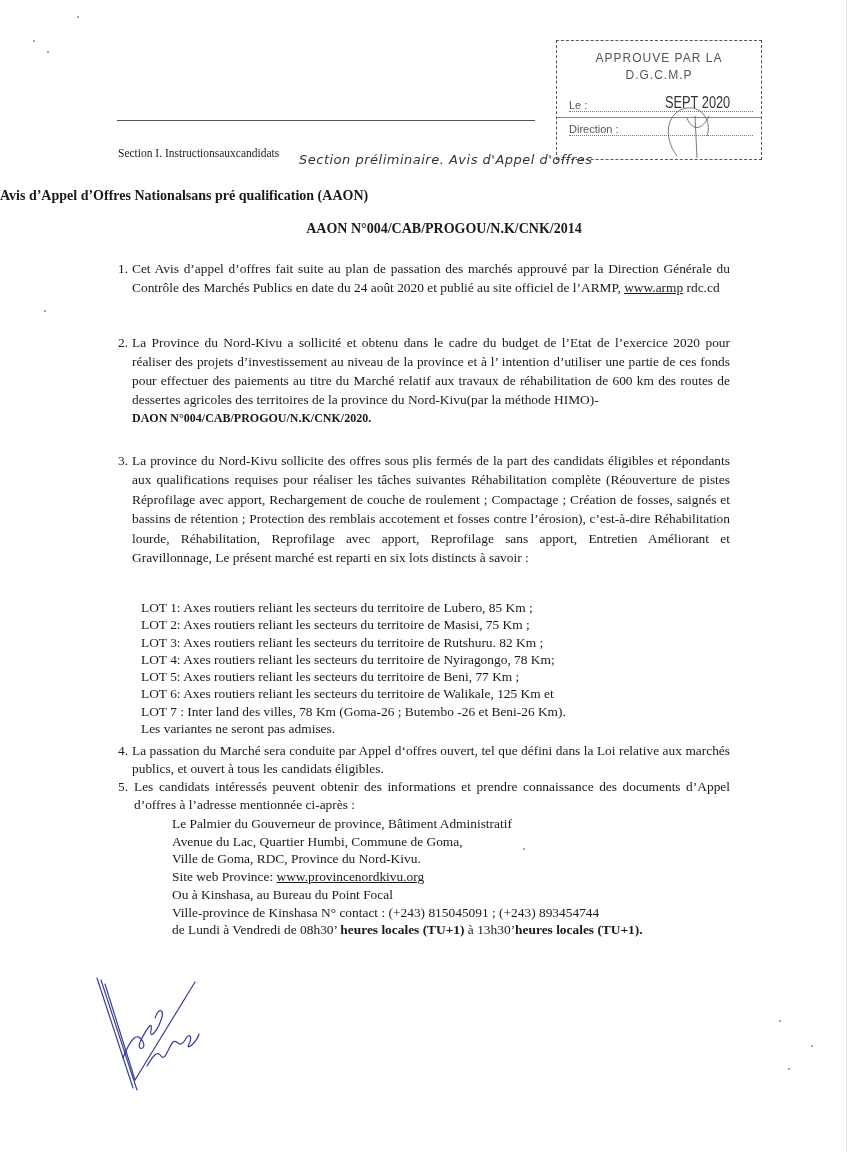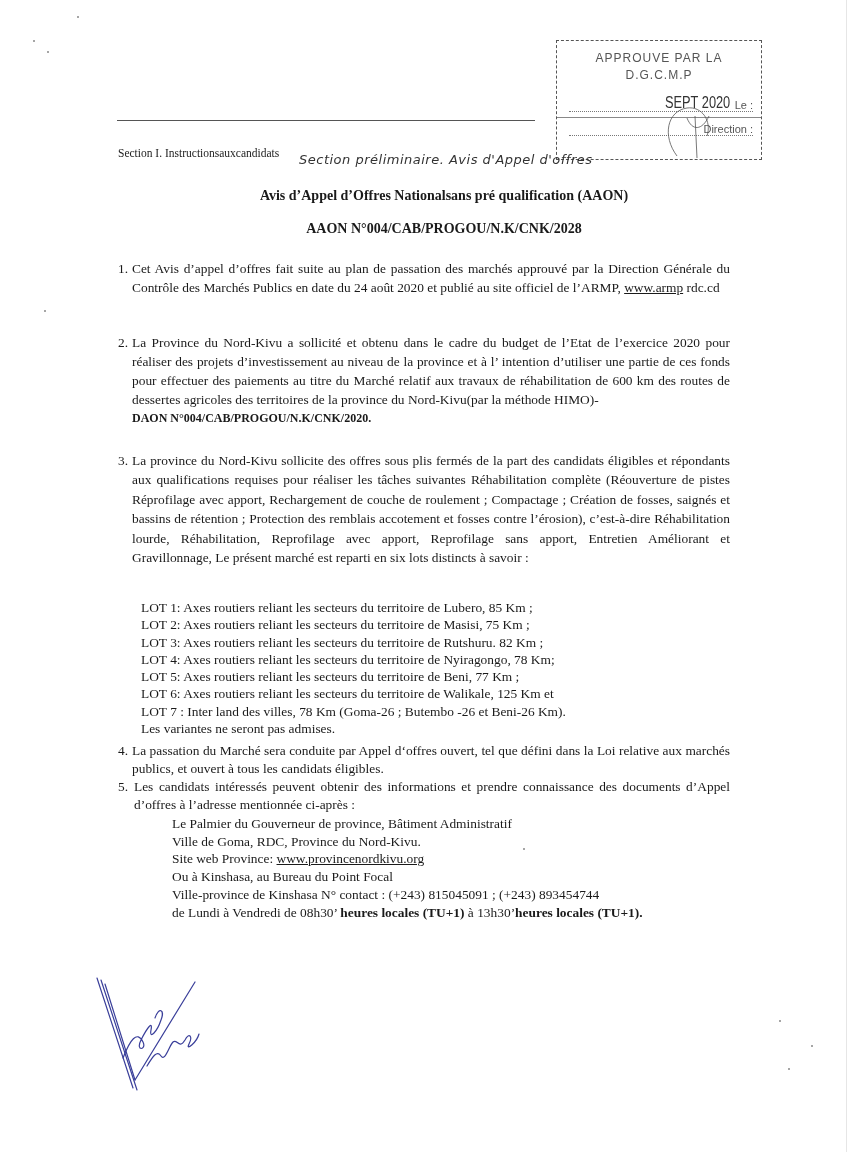--- a/index.html
+++ b/index.html
@@ -8,29 +8,29 @@
   .abs { position: absolute; }
   .header-line { left: 117px; top: 120px; width: 418px; height: 0; border-top: 1px solid #555; }
   .section-header { left: 118px; top: 104px; font-size: 11.5px; color: #222; margin-top: 43px; }
   .stamp { left: 556px; top: 40px; width: 206px; height: 120px;
            border: 1.5px dashed #555; box-sizing: border-box; }
   .stamp-title { position: absolute; left: 0; right: 0; text-align: center;
                  font-family: "Liberation Sans", sans-serif; font-size: 12px; color: #555; letter-spacing: 1px; }
   .stamp-t1 { top: 10px; }
   .stamp-t2 { top: 27px; }
   .stamp-row { position: absolute; left: 12px; right: 8px; font-family: "Liberation Sans", sans-serif;
-               font-size: 11px; color: #555; border-bottom: 1px dotted #777; text-align: right; }
+               font-size: 11px; color: #555; border-bottom: 1px dotted #777; }
   .stamp-row1 { top: 58px; }
   .stamp-row2 { top: 82px; }
   .stamp-date { position: absolute; left: 108px; top: 53px; font-family: "Liberation Sans", sans-serif;
                 font-size: 16px; color: #333; transform: scaleX(0.8); transform-origin: left; }
   .stamp-sep { position: absolute; left: 0; right: 0; top: 76px; border-top: 1px solid #888; }
   .prelim { left: 268px; top: 152px; font-family: "DejaVu Sans", sans-serif; font-style: italic;
             font-size: 13px; color: #333; letter-spacing: 0.5px; margin-left: 31px; }
-  .title1 { left: 0; width: 850px; top: 188px; text-align: center; font-weight: bold; font-size: 14px; padding-left: 38px; box-sizing: border-box; }
+  .title1 { left: 0; width: 850px; top: 188px; font-weight: bold; font-size: 14px; box-sizing: border-box; }
   .title2 { left: 0; width: 850px; top: 221px; text-align: center; font-weight: bold; font-size: 14px; padding-left: 38px; box-sizing: border-box; }
   .item { left: 118px; width: 612px; font-size: 13.4px; line-height: 19px; }
   .num { position: absolute; left: 0; top: 0; }
   .body { margin-left: 14px; text-align: justify; }
   .b { font-weight: bold; }
   .u { text-decoration: underline; }
   .lots { left: 141px; top: 599px; font-size: 13.4px; line-height: 17.3px; }
   .contact { left: 172px; top: 815px; font-size: 13.4px; line-height: 17.7px; }
   .sig { left: 95px; top: 970px; width: 140px; height: 130px; }
   .speck { position: absolute; width: 2px; height: 2px; background: #888; border-radius: 1px; }
@@ -68,21 +68,21 @@
   </div>
   <svg style="position:absolute;left:100px;top:55px;" width="90" height="70">
     <path d="M20 60 C 5 40, 10 15, 30 12 C 45 10, 55 25, 50 40" fill="none" stroke="#555" stroke-width="0.8"></path>
     <path d="M38 20 L 40 62" fill="none" stroke="#555" stroke-width="0.8"></path>
     <path d="M30 22 C 35 35, 45 35, 52 20" fill="none" stroke="#555" stroke-width="0.8"></path>
   </svg>
 </div>
 
 <div class="abs prelim">Section préliminaire. Avis d'Appel d'offres</div>
 <div class="abs title1 b">Avis d’Appel d’Offres Nationalsans pré qualification (AAON)</div>
-<div class="abs title2 b">AAON N°004/CAB/PROGOU/N.K/CNK/2028</div>
+<div class="abs title2 b">AAON N°004/CAB/PROGOU/N.K/CNK/2014</div>
 
 <div class="abs item" style="top:259px;">
   <span class="num">1.</span>
   <div class="body">
     <span>Cet Avis d’appel d’offres fait suite au plan de passation des marchés  approuvé par la Direction Générale  du Contrôle des  Marchés Publics en date du 24 août 2020 et publié au site officiel de l’ARMP, </span><span class="u">www.armp</span><span> rdc.cd</span>
   </div>
 </div>
 
 <div class="abs item" style="top:333px;">
   <span class="num">2.</span>
@@ -119,20 +119,21 @@
 
 <div class="abs item" style="top:778px;line-height:18px;">
   <span class="num">5.</span>
   <div class="body" style="margin-left:16px;">
     <span>Les candidats intéressés peuvent obtenir des informations et prendre connaissance des documents d’Appel d’offres à l’adresse mentionnée ci-après :</span>
   </div>
 </div>
 
 <div class="abs contact">
   <div>Le Palmier du Gouverneur de province, Bâtiment Administratif</div>
+  <div>Avenue du Lac, Quartier Humbi, Commune de Goma,</div>
   <div>Ville de Goma, RDC, Province du Nord-Kivu.</div>
   <div>
     <span>Site web Province: </span><span class="u">www.provincenordkivu.org</span>
   </div>
   <div>Ou  à Kinshasa, au Bureau du Point Focal</div>
   <div>Ville-province de Kinshasa N° contact : (+243) 815045091 ; (+243) 893454744</div>
   <div style="white-space:nowrap;">
     <span>de Lundi à Vendredi de 08h30’ </span><span class="b">heures locales (TU+1)</span><span> à 13h30’</span><span class="b">heures locales (TU+1).</span>
   </div>
 </div>

